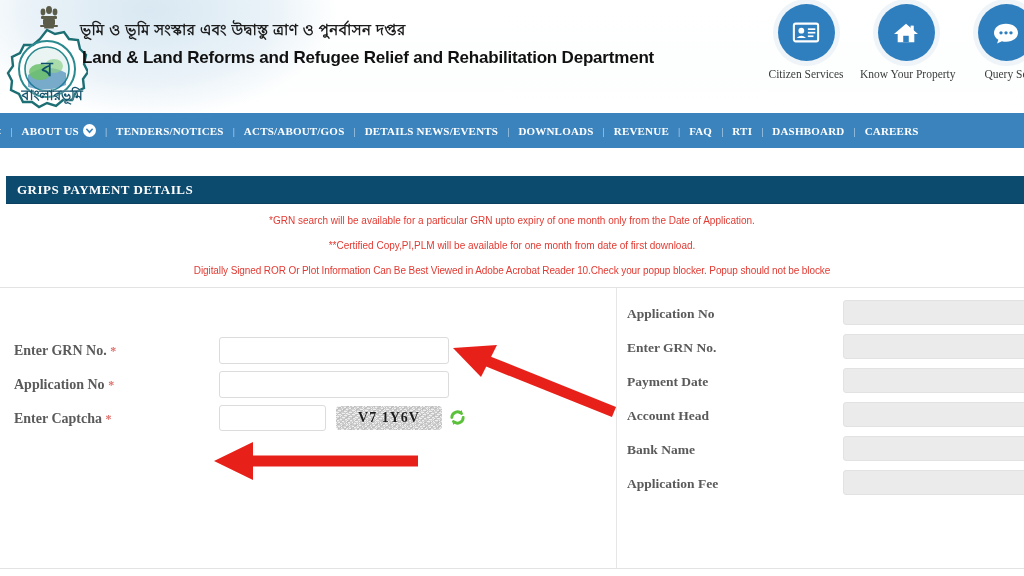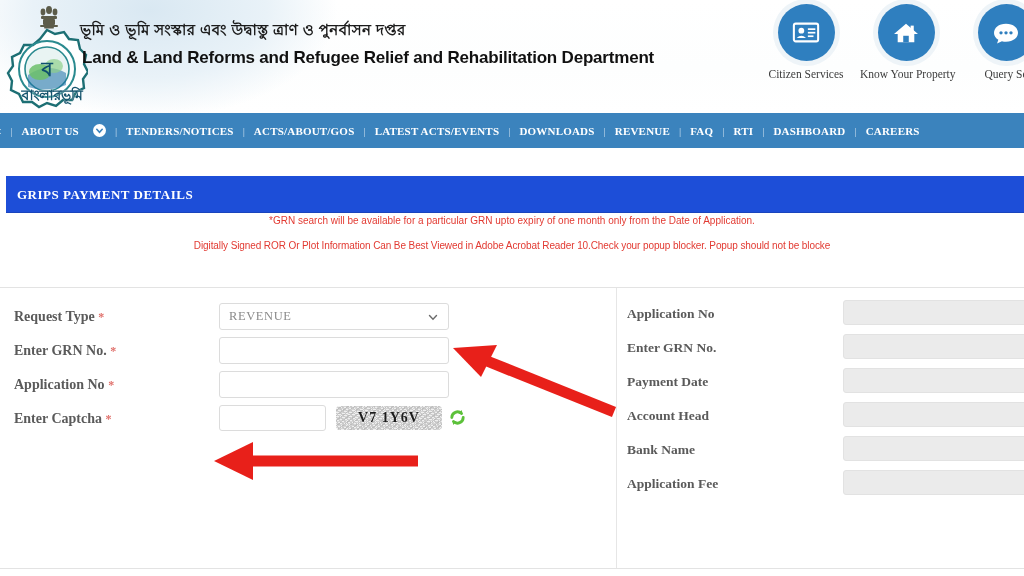--- a/index.html
+++ b/index.html
@@ -87,31 +87,31 @@
     padding-left:0px;box-sizing:border-box;
   }
   .nav-arrow{
     color:#ffffff;font-size:13px;font-weight:bold;margin-left:-3px;
     font-family:"Liberation Sans", sans-serif;
   }
   .nav-sep{color:#c8ddee;font-size:11px;margin:0 9px;}
   .nav-item{
     color:#ffffff;font-size:11px;font-weight:bold;letter-spacing:0.2px;
     white-space:nowrap;font-family:"Liberation Serif", serif;
-    display:inline-flex;align-items:center;gap:14px;cursor:pointer;
+    display:inline-flex;align-items:center;gap:4px;cursor:pointer;
   }
   .caret{
     width:13px;height:13px;border-radius:50%;background:#ffffff;
     display:inline-flex;align-items:center;justify-content:center;
   }
   .caret svg{display:block;}
   
   .panel-title{
-    position:absolute;left:6px;top:176px;width:1018px;height:37px;
-    background:#1d4ed8;
+    position:absolute;left:6px;top:176px;width:1018px;height:28px;
+    background:#0c4a6e;
     display:flex;align-items:center;
     box-shadow:inset 0 -1px 0 rgba(0,0,0,.12);
   }
   .panel-title span{
     color:#ffffff;font-size:13px;font-weight:bold;letter-spacing:0.5px;
     padding-left:11px;font-family:"Liberation Serif", serif;
   }
   .notices{
     position:absolute;left:0;top:208px;width:1024px;
     text-align:center;
@@ -286,64 +286,51 @@
       <svg viewBox="0 0 10 10" width="9" height="9">
           <path d="M2 3.6 L5 7 L8 3.6" fill="none" stroke="#3b83bd" stroke-width="1.8" stroke-linecap="round"></path>
         </svg>
     </span>
   </span>
   <span class="nav-sep">|</span>
   <span class="nav-item">TENDERS/NOTICES</span>
   <span class="nav-sep">|</span>
   <span class="nav-item">ACTS/ABOUT/GOS</span>
   <span class="nav-sep">|</span>
-  <span class="nav-item">LATEST ACTS/EVENTS</span>
+  <span class="nav-item">DETAILS NEWS/EVENTS</span>
   <span class="nav-sep">|</span>
   <span class="nav-item">DOWNLOADS</span>
   <span class="nav-sep">|</span>
   <span class="nav-item">REVENUE</span>
   <span class="nav-sep">|</span>
   <span class="nav-item">FAQ</span>
   <span class="nav-sep">|</span>
   <span class="nav-item">RTI</span>
   <span class="nav-sep">|</span>
   <span class="nav-item">DASHBOARD</span>
   <span class="nav-sep">|</span>
   <span class="nav-item">CAREERS</span>
 </div>
 
 <div class="panel-title">
   <span>GRIPS PAYMENT DETAILS</span>
 </div>
 
 <div class="notices">
   <div class="notice">*GRN search will be available for a particular GRN upto expiry of one month only from the Date of Application.</div>
+  <div class="notice">**Certified Copy,PI,PLM will be available for one month from date of first download.</div>
   <div class="notice wide">Digitally Signed ROR Or Plot Information Can Be Best Viewed in Adobe Acrobat Reader 10.Check your popup blocker. Popup should not be blocke</div>
 </div>
 
 <div class="divider-top"></div>
 <div class="vdivider"></div>
 <div class="divider-bottom"></div>
 
 <div class="form-left">
 
-  <div class="f-row" style="top:15px;">
-    <div class="f-label">
-      <span>Request Type</span>
-      <span class="req">*</span>
-    </div>
-    <div class="f-select">
-      <span class="val">REVENUE</span>
-      <span class="chev">
-        <svg viewBox="0 0 12 12" width="12" height="12">
-            <path d="M2.5 4.5 L6 8.2 L9.5 4.5" fill="none" stroke="#6b6b6b" stroke-width="1.4" stroke-linecap="round"></path>
-          </svg>
-      </span>
-    </div>
-  </div>
 
   <div class="f-row" style="top:49px;">
     <div class="f-label">
       <span>Enter GRN No.</span>
       <span class="req">*</span>
     </div>
     <input class="f-input" type="text" placeholder="" style="">
   </div>
 
   <div class="f-row" style="top:83px;">

